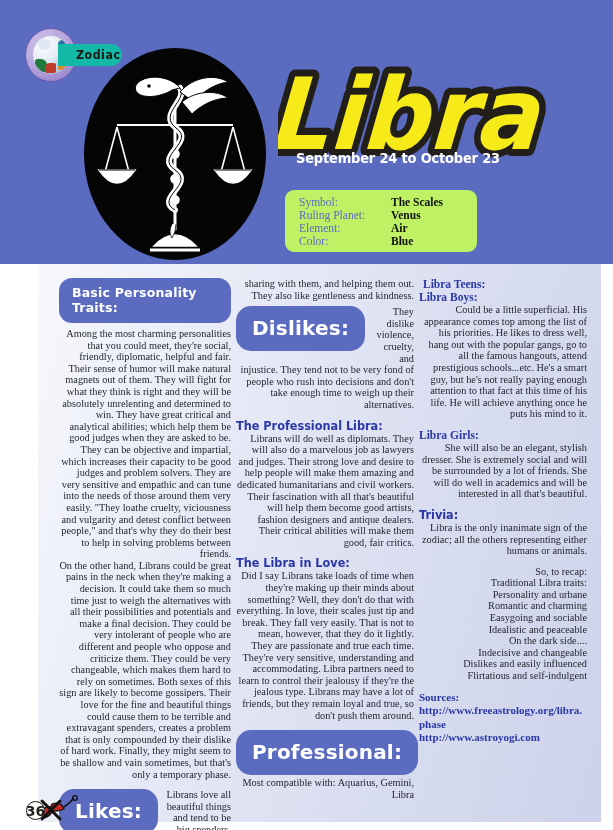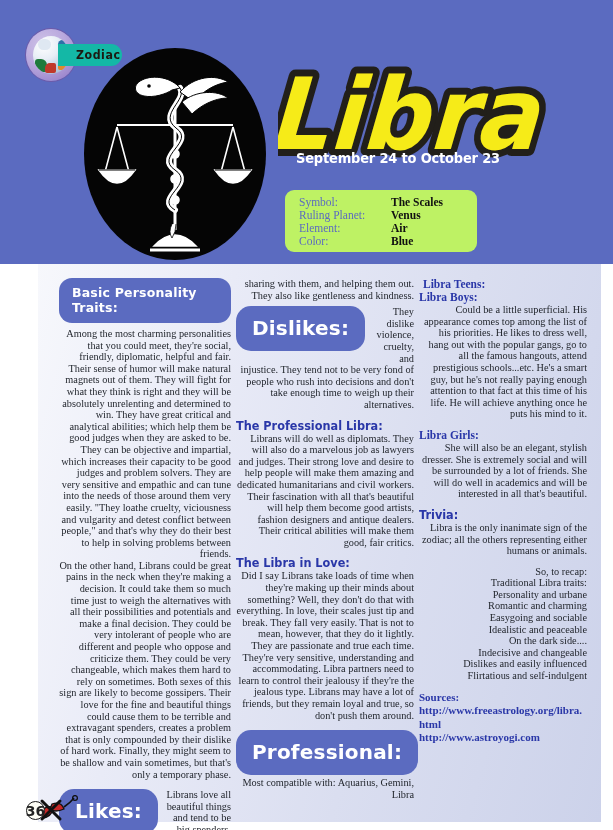--- a/index.html
+++ b/index.html
@@ -389,21 +389,21 @@
       <div class="body">Romantic and charming</div>
       <div class="body">Easygoing and sociable</div>
       <div class="body">Idealistic and peaceable</div>
       <div class="body">On the dark side....</div>
       <div class="body">Indecisive and changeable</div>
       <div class="body">Dislikes and easily influenced</div>
       <div class="body">Flirtatious and self-indulgent</div>
       <div class="gap"></div>
       <div class="sources">
         <div class="src-line">Sources:</div>
-        <a href="#">http://www.freeastrology.org/libra.html</a>
+        <a href="#">http://www.freeastrology.org/libra.phase</a>
         <a href="#">http://www.astroyogi.com</a>
       </div>
     </div>
   </div>
 
   <div id="pagebug">
     <div class="numcircle">36</div>
     <svg width="46" height="30" viewBox="0 0 46 30" xmlns="http://www.w3.org/2000/svg">
       <g>
         <path d="M6 18 q6 -9 14 -5 q-3 9 -11 10 Z" fill="#c62828" stroke="#111" stroke-width="1.3"></path>

